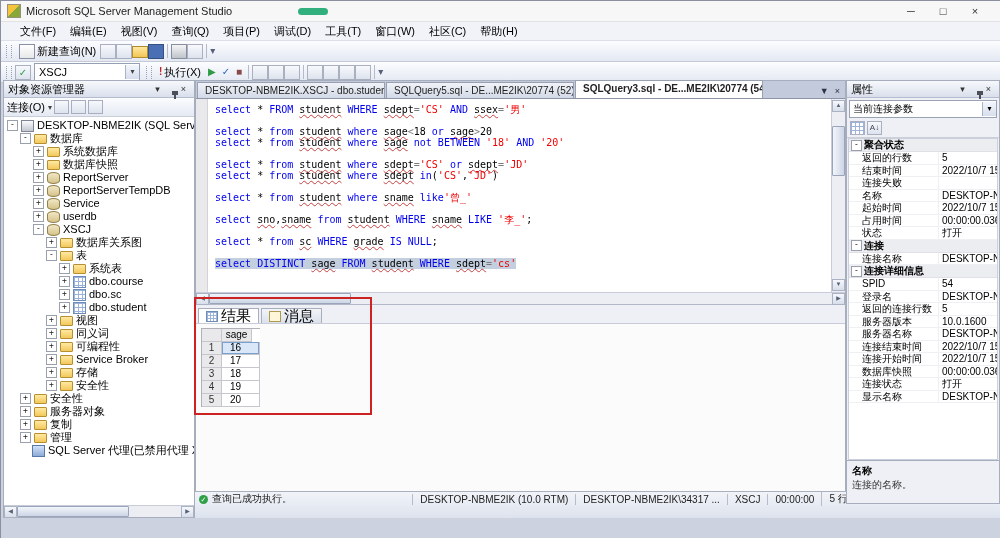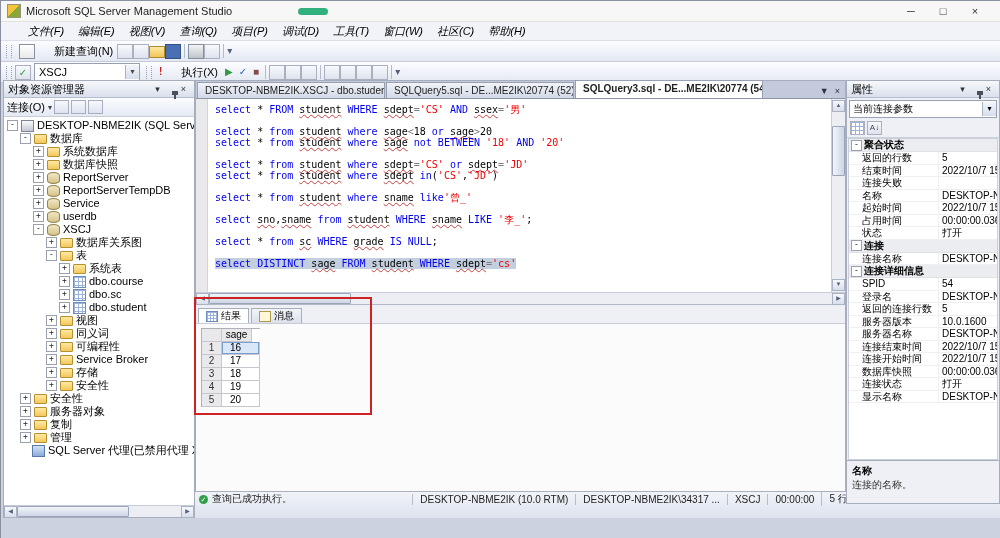--- a/index.html
+++ b/index.html
@@ -8,26 +8,26 @@
 
   
   .titlebar{height:20px;background:#f7f7f7;display:flex;align-items:center;padding:0 4px;border-bottom:1px solid #e2e2e2;}
   .app-icon{width:12px;height:12px;margin:0 5px 0 2px;background:linear-gradient(135deg,#f6c33c 50%,#88a83a 50%);border:1px solid #97917a;}
   .title-text{font-size:11px;color:#222;}
   .rec-pill{width:30px;height:7px;border-radius:4px;background:#31b07e;margin-left:66px;}
   .win-controls{margin-left:auto;display:flex;padding-right:6px;color:#333;}
   .win-btn{width:32px;text-align:center;font-size:11px;line-height:18px;}
 
   
-  .menubar{height:18px;background:#f1f3f9;display:flex;align-items:center;padding-left:20px;border-bottom:1px solid #dde0ea;font-style:italic;}
+  .menubar{height:18px;background:#f1f3f9;display:flex;align-items:center;padding-left:12px;border-bottom:1px solid #dde0ea;}
   .menu-item{padding:0 7px;line-height:18px;font-size:11px;white-space:nowrap;}
   .toolbar{height:20px;background:linear-gradient(#fcfdff,#e3e8f2);border-bottom:1px solid #c5cad6;display:flex;align-items:center;padding-left:2px;}
   .grip{width:4px;height:13px;margin:0 3px;border-left:1px dotted #98a0b0;border-right:1px dotted #98a0b0;}
   .sep{width:1px;height:14px;background:#b6bac8;margin:0 3px;}
-  .tbtn{display:flex;align-items:center;height:18px;padding:0 4px;font-size:11px;gap:19px;white-space:nowrap;}
+  .tbtn{display:flex;align-items:center;height:18px;padding:0 4px;font-size:11px;gap:2px;white-space:nowrap;}
   .ic{display:inline-block;width:14px;height:13px;border:1px solid #aab0c0;background:#eef1f8;}
   .i-newq{background:linear-gradient(#ffffff,#e8e8e8);border-color:#8890a4;}
   .i-open{background:linear-gradient(#ffe9a0,#f2c657);border-color:#b08c2e;height:10px;margin-top:2px;}
   .i-save{background:#4a6fb5;border-color:#33507f;}
   .i-print{background:linear-gradient(#f4f4f4,#bfc4cc);border-color:#868ea0;}
   .i-generic{background:linear-gradient(#f7f9fc,#dde3ee);}
   .glyph{font-size:10px;line-height:14px;color:#55617a;}
   .glyph-green{color:#2f9a45;}
   .glyph-blue{color:#2a62c0;}
   .glyph-red{color:#c42222;font-weight:bold;}
@@ -76,21 +76,21 @@
   .cline.sel .lwrap{background:#c3cfdf;}
   .tk-k{color:#0000f0;}
   .tk-s{color:#f00000;}
   .tk-o{color:#7a7a7a;}
   .tk-i{text-decoration-line:underline;text-decoration-style:wavy;text-decoration-color:#c84040;text-decoration-thickness:1px;text-decoration-skip-ink:none;}
   .vscroll{position:absolute;right:0;top:0;bottom:0;width:13px;background:#eceef4;border-left:1px solid #c8ccd8;display:flex;flex-direction:column;align-items:center;}
   .vthumb{width:11px;height:48px;margin-top:14px;background:linear-gradient(90deg,#f2f5fa,#cdd6e6);border:1px solid #9aa4ba;border-radius:1px;}
   .hscroll2{height:11px;background:#eceef4;border-top:1px solid #c8ccd8;border-bottom:1px solid #b2b8c8;display:flex;align-items:center;}
   .results{flex:1;background:#f3f5f8;display:flex;flex-direction:column;overflow:hidden;}
   .res-tabs{height:16px;display:flex;align-items:flex-end;padding:2px 2px 0 2px;gap:2px;background:#eef0f5;border-bottom:1px solid #c8ccd8;}
-  .res-tab{display:flex;align-items:center;gap:3px;height:14px;padding:0 7px;font-size:10px;border:1px solid #a8aebc;border-bottom:none;background:linear-gradient(#f2f4f8,#dbe1ec);}
+  .res-tab{display:flex;align-items:center;gap:3px;height:14px;padding:0 7px;font-size:15px;border:1px solid #a8aebc;border-bottom:none;background:linear-gradient(#f2f4f8,#dbe1ec);}
   .res-tab.active{background:#fff;}
   .res-ic{display:inline-block;width:10px;height:9px;border:1px solid #6c8cba;background:#fff;background-image:linear-gradient(#9cb4dc 1px,transparent 1px),linear-gradient(90deg,#9cb4dc 1px,transparent 1px);background-size:3px 3px;}
   .res-ic.msg{background:#fff7d8;border-color:#b09a50;background-image:none;}
   .res-body{flex:1;background:#fbfbfc;padding:4px 0 0 5px;}
   .rgrid{display:inline-block;border-top:1px solid #b0b0b8;border-left:1px solid #b0b0b8;background:#fff;}
   .g-row{display:flex;}
   .g-cell{height:12px;line-height:12px;font-size:10px;border-right:1px solid #c6c6cc;border-bottom:1px solid #c6c6cc;overflow:hidden;}
   .g-rowhead{width:19px;background:#e9e9ec;text-align:center;color:#333;}
   .g-col{width:29px;padding-left:8px;}
   .g-colhead{background:#e9e9ec;text-align:center;padding-left:0;}

